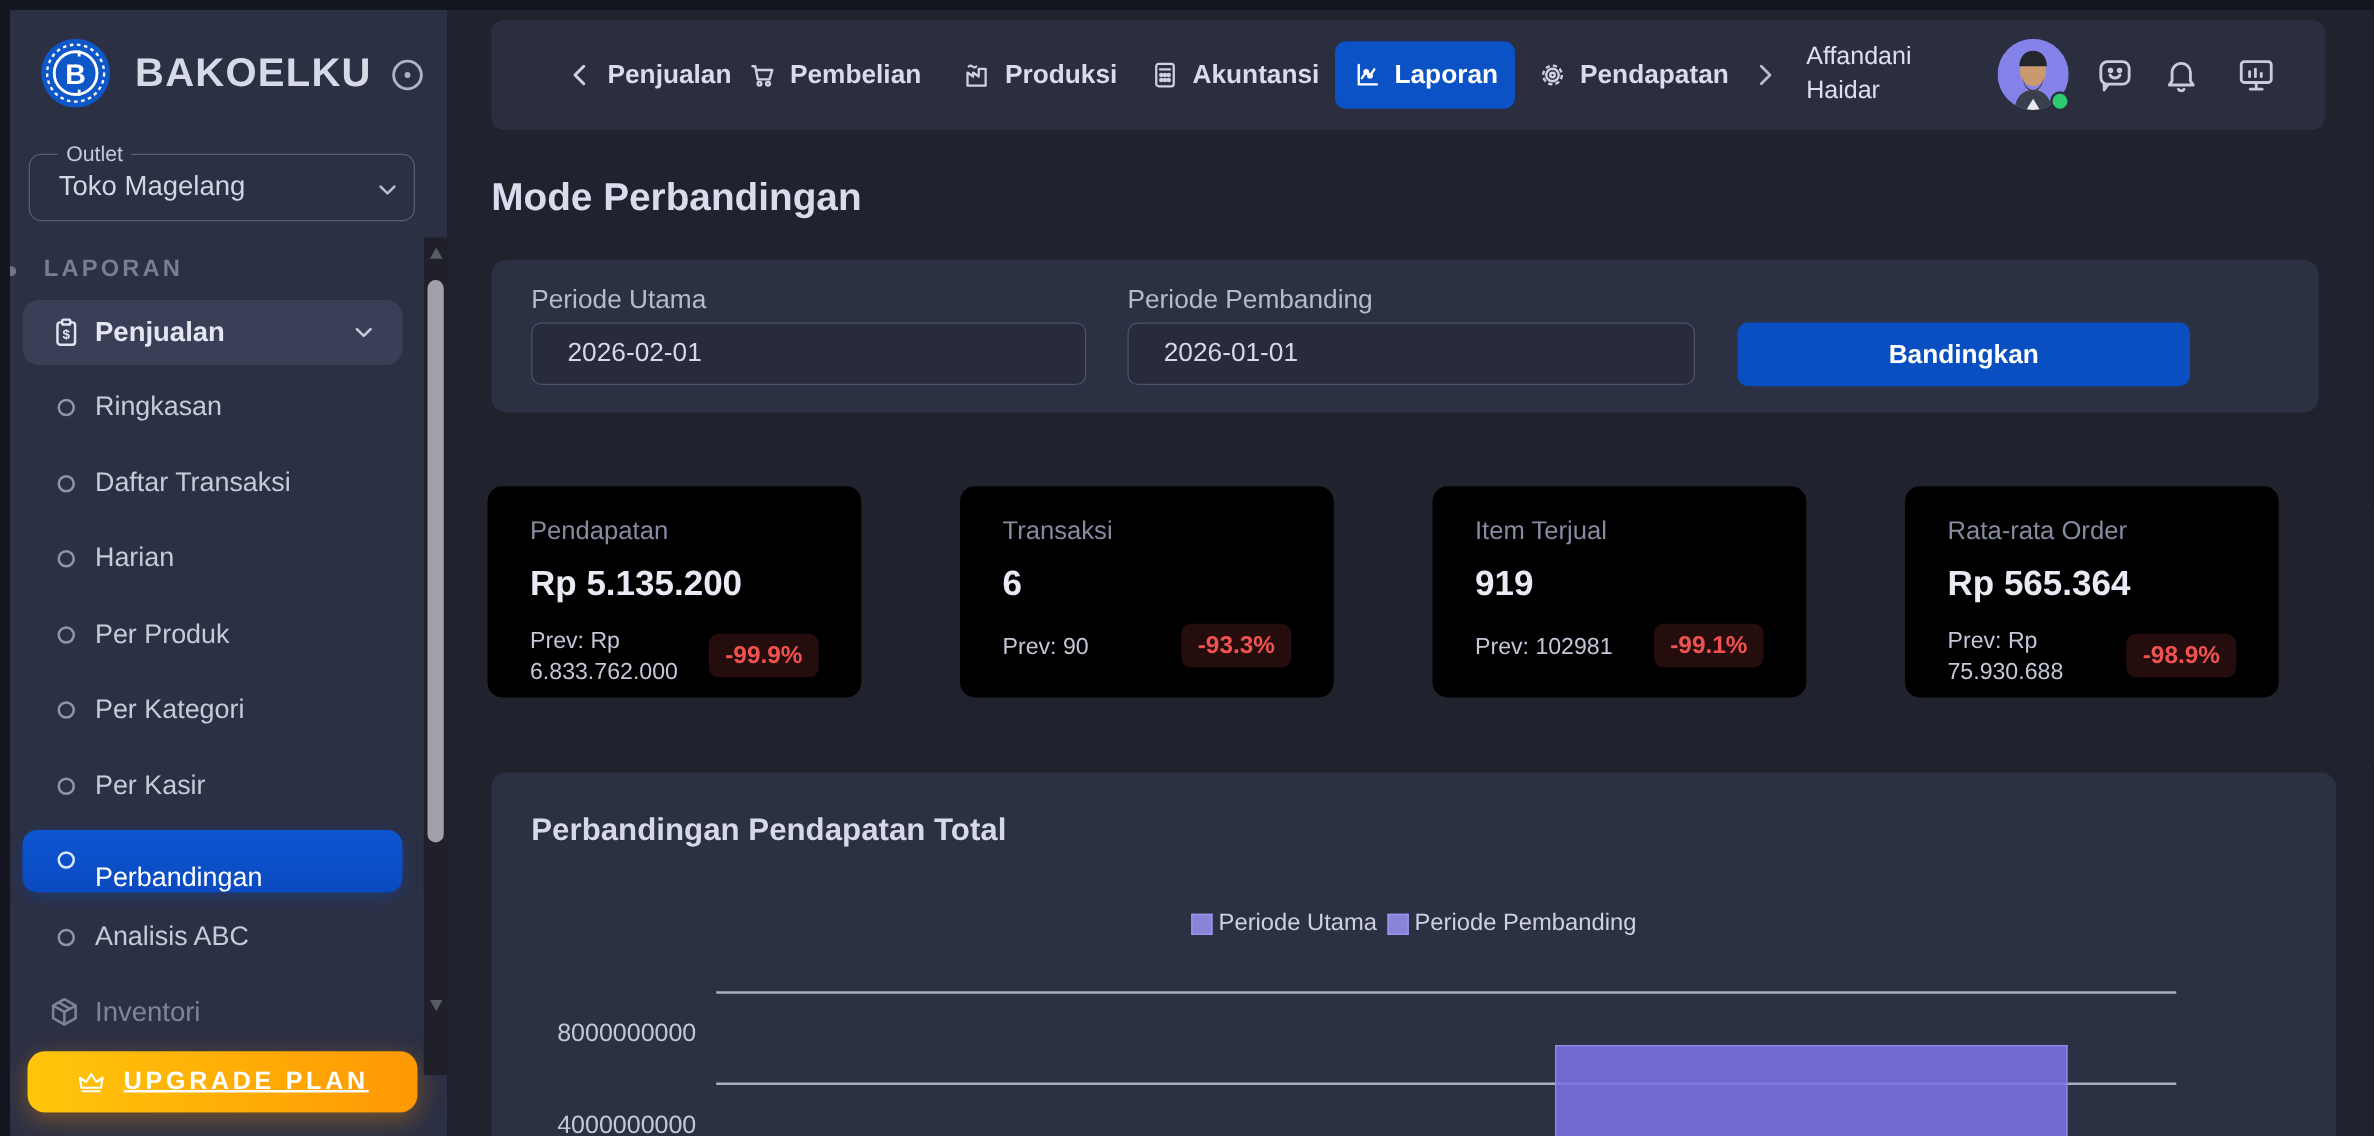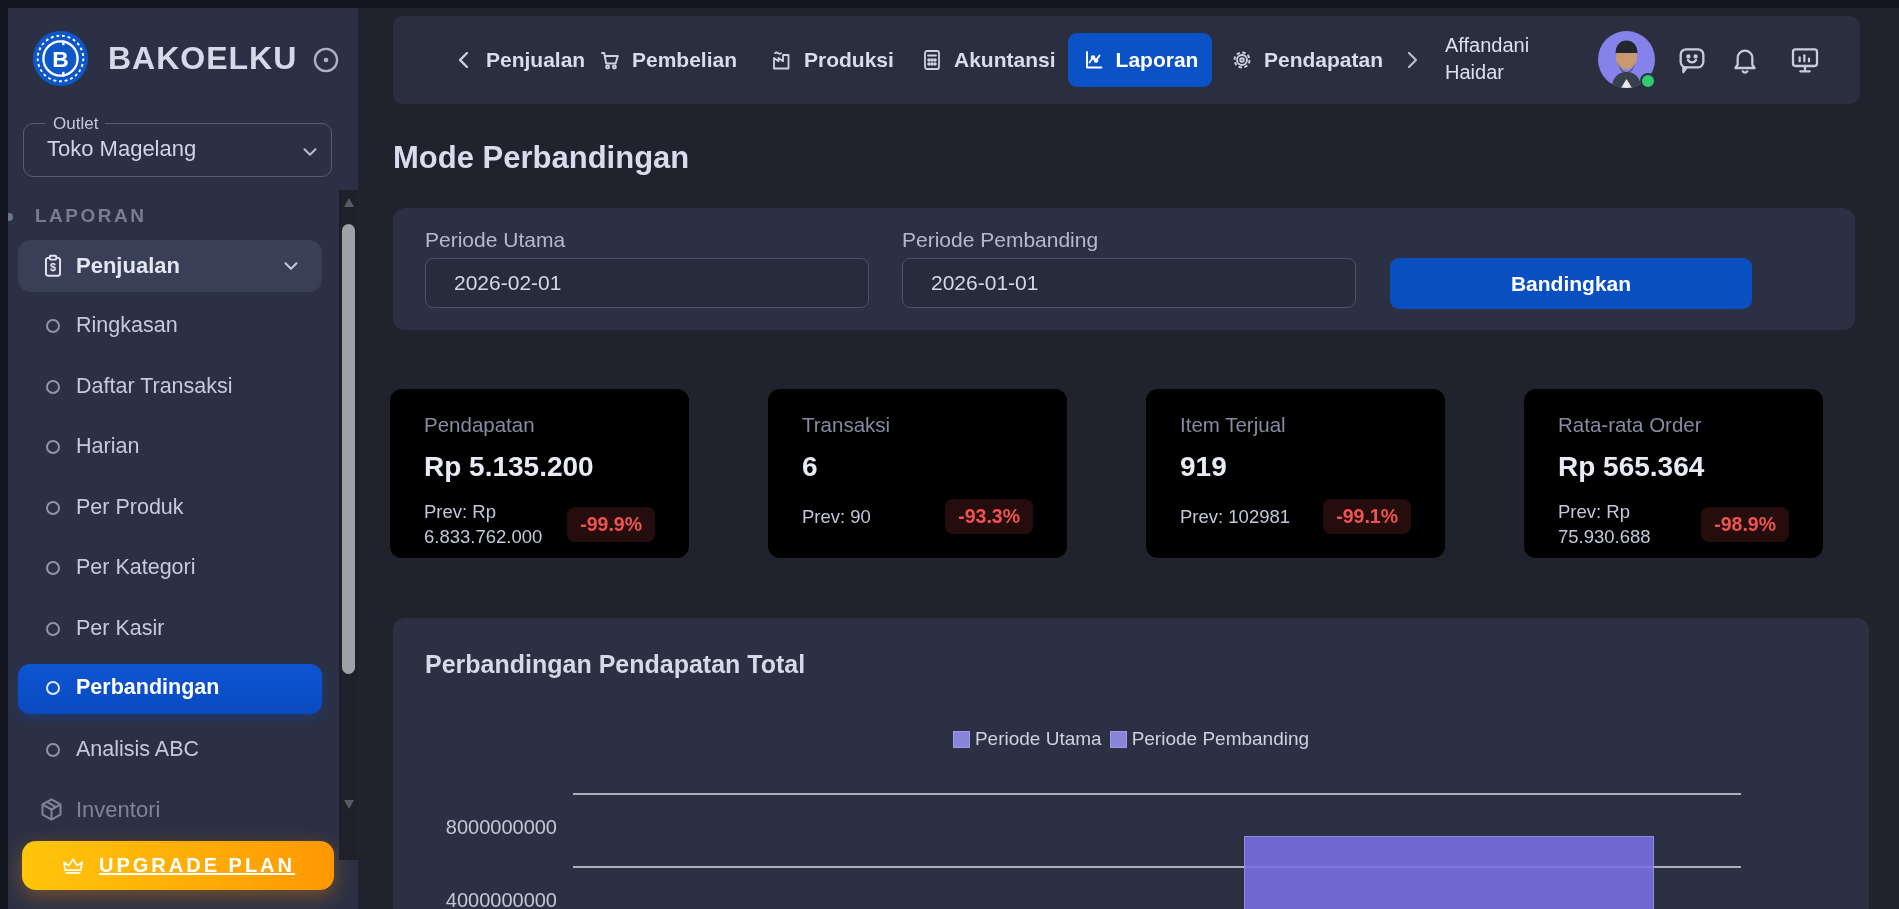--- a/index.html
+++ b/index.html
@@ -33,21 +33,21 @@
   .menu-parent { left:18px; top:240px; width:304px; height:52px; background:#3a3f58; border-radius:13px; cursor:pointer; }
   .menu-parent .mp-icon { position:absolute; left:22px; top:13px; width:26px; height:26px; color:#e2e4ef; }
   .menu-parent .mp-label { position:absolute; left:58px; top:13px; font-size:22px; font-weight:600; color:#e4e6f1; }
   .menu-parent .mp-chevron { position:absolute; left:262px; top:15px; width:22px; height:22px; color:#c6cad9; }
 
   .menu-item { left:18px; width:304px; height:48px; border-radius:12px; cursor:pointer; }
   .menu-item .bullet { position:absolute; left:28px; top:17px; width:14px; height:14px; border:2px solid #9095ab; border-radius:50%; }
   .menu-item .mi-label { position:absolute; left:58px; top:11px; font-size:21.5px; color:#c6cad9; }
   .menu-item.active { background:linear-gradient(180deg,#0d55d2,#0a4ac0); box-shadow:0 4px 12px rgba(10,74,192,.35); }
   .menu-item.active .bullet { border-color:#dde6fb; }
-  .menu-item.active .mi-label { color:#ffffff; font-weight:700; }
+  .menu-item.active .mi-label { color:#ffffff; font-weight:400;margin-top:15px; }
 
   .menu-dim { left:18px; top:786px; width:304px; height:48px; cursor:pointer; }
   .menu-dim .md-icon { position:absolute; left:20px; top:10px; width:27px; height:27px; color:#7f8499; }
   .menu-dim .md-label { position:absolute; left:58px; top:11px; font-size:22px; color:#7f8499; }
 
   .upgrade-btn { left:22px; top:841px; width:312px; height:49px; border-radius:14px;
     background:linear-gradient(90deg,#ffc60a,#ff9804);
     box-shadow:0 6px 20px rgba(255,150,0,.35);
     display:flex; align-items:center; justify-content:center; gap:14px; cursor:pointer; }
   .upgrade-btn .crown { width:24px; height:24px; color:#ffffff; }

